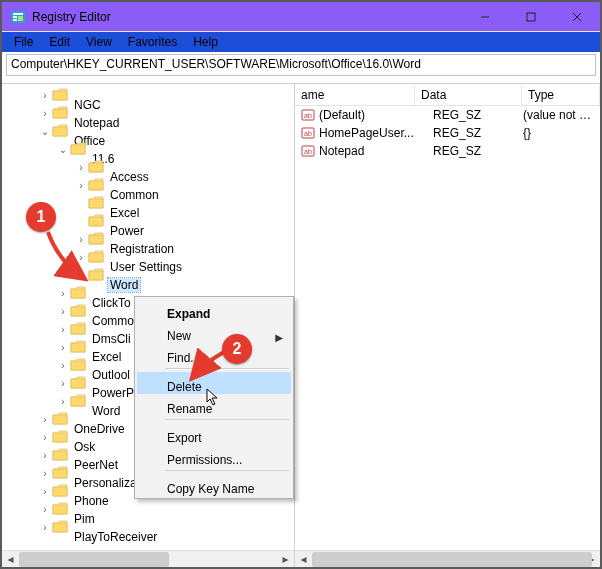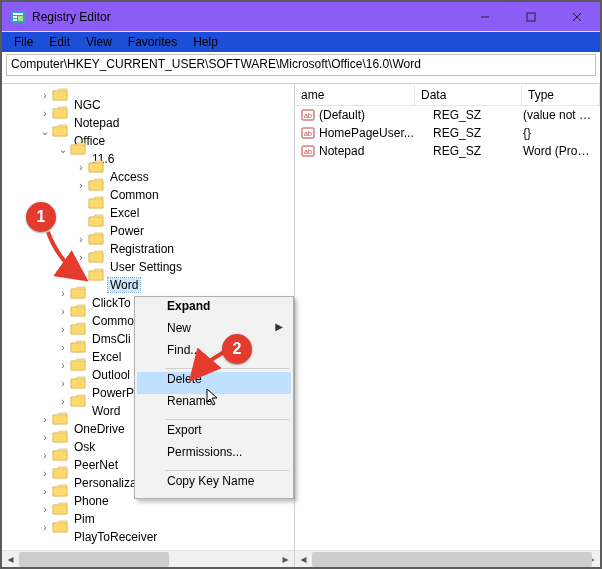--- a/index.html
+++ b/index.html
@@ -189,21 +189,21 @@
   .context-menu .cm-gutter {
     position: absolute;
     left: 2px; top: 2px; bottom: 2px;
     width: 24px;
     background: #f2f2f2;
   }
   .cm-item {
     position: relative;
     height: 22px;
     display: flex;
-    align-items: flex-start;
+    align-items: flex-end;
     padding-left: 30px;
     padding-right: 8px;
   }
   .cm-item.highlight { background: #bfe1ff; }
   .cm-item.bold { font-weight: 600; }
   .cm-item .sub-arrow {
     margin-left: auto;
     font-size: 10px;
     color: #333;
   }
@@ -600,21 +600,20 @@
             </div>
             <div class="value-row">
               <div class="vcell name">
                 <svg class="string-icon" viewBox="0 0 14 14">
                   <rect x="1" y="2" width="12" height="10" rx="1" fill="#fff" stroke="#bb4040"></rect>
                   <text x="7" y="10" text-anchor="middle" font-size="7" fill="#bb4040" font-family="sans-serif">ab</text>
                 </svg>
                 <span>Notepad</span>
               </div>
               <div class="vcell type"><span>REG_SZ</span></div>
-              <div class="vcell data"><span>Word (Product</span></div>
             </div>
           </div>
       <div class="hscroll">
         <div class="sbtn">◂</div>
         <div class="track">
           <div class="thumb" style="width:280px"></div>
         </div>
         <div class="sbtn">▸</div>
       </div>
     </div>

